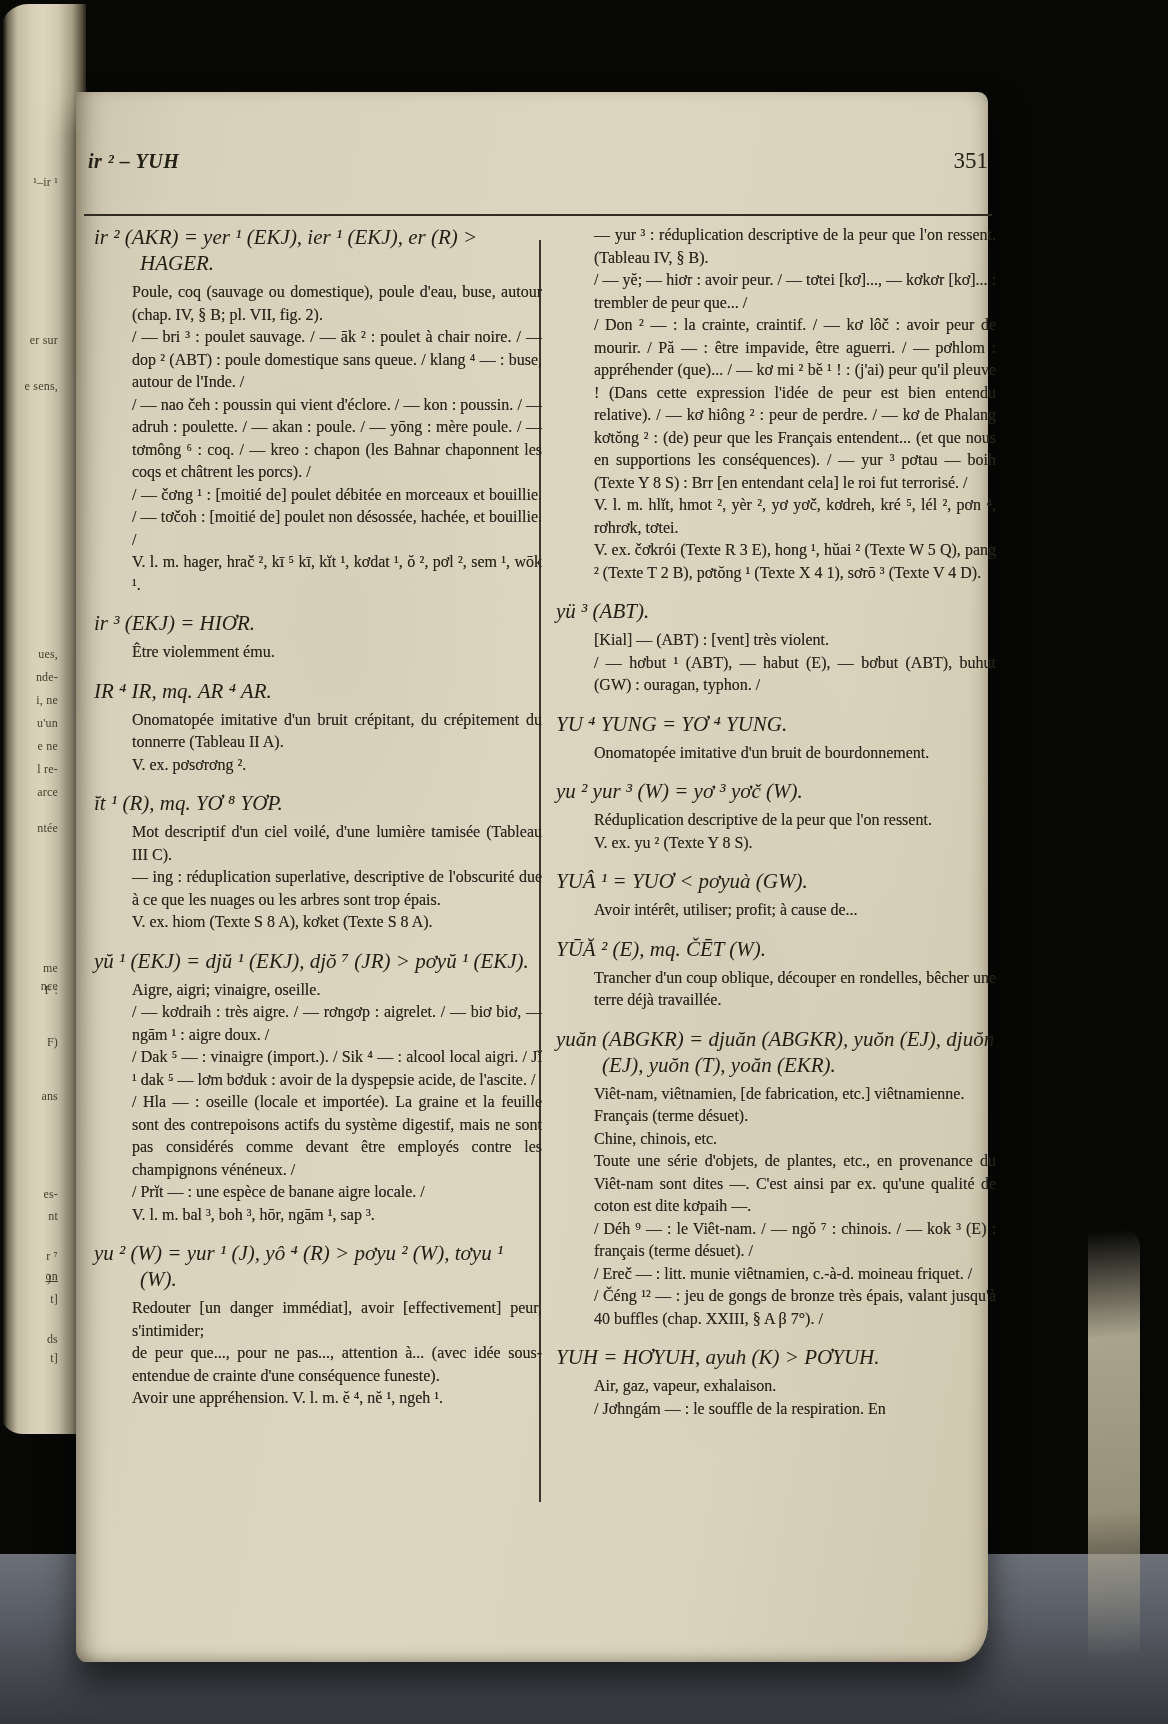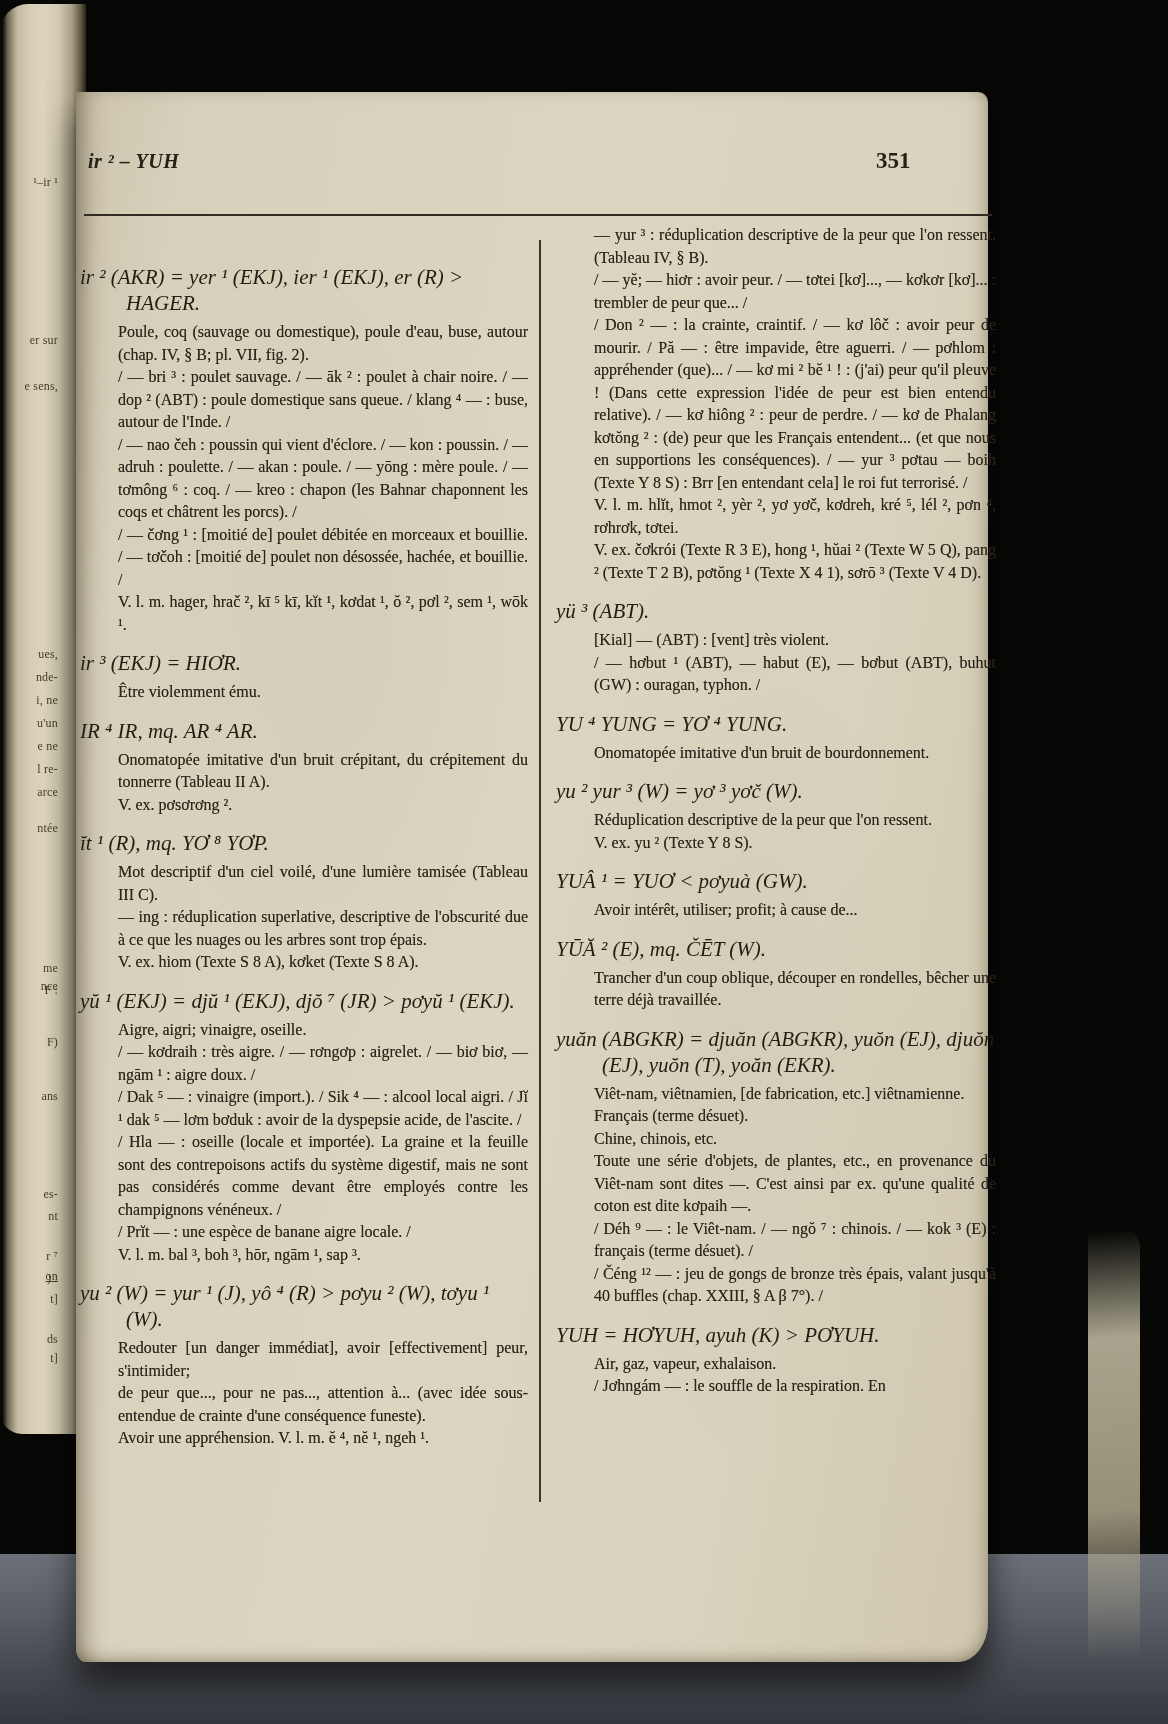--- a/index.html
+++ b/index.html
@@ -18,25 +18,25 @@
         background:
           radial-gradient(closest-side at 30% 35%,rgba(120,130,110,.05),rgba(0,0,0,0) 70%),
           radial-gradient(closest-side at 72% 60%,rgba(115,125,105,.05),rgba(0,0,0,0) 70%),
           linear-gradient(100deg,#cdc5ae 0%,#d7d0ba 10%,#dcd5bf 45%,#d9d2bc 75%,#cfc7ae 100%);
         border-radius:3px 10px 30px 10px / 3px 10px 40px 14px;
         box-shadow:inset 20px 0 26px -16px rgba(45,35,12,.55),inset -14px 0 20px -14px rgba(45,35,12,.35),
                    inset 0 -10px 18px -12px rgba(45,35,12,.4),0 22px 34px rgba(0,0,0,.6);
         color:#29251b;}
   .running-header{position:absolute;left:12px;top:58px;font-size:20px;font-weight:bold;font-style:italic;
         letter-spacing:.5px;color:#232016;}
-  .page-number{position:absolute;left:800px;top:56px;width:112px;font-size:23px;
-        font-weight:bold;color:#232016;}
+  .page-number{position:absolute;left:800px;top:56px;width:112px;text-align:right;font-size:23px;
+        font-weight:normal;color:#232016;}
   .header-rule{position:absolute;left:8px;top:122px;width:908px;height:0;border-top:2.5px solid #302c23;}
   .column{position:absolute;top:132px;}
-  .column-left{left:4px;width:448px;margin-top:40px;}
+  .column-left{left:18px;width:448px;}
   .column-right{left:480px;width:440px;}
   .column-divider{position:absolute;left:463px;top:148px;width:2px;height:1262px;background:#3a362b;}
   .entry{margin:0 0 14px 0;}
   .headword{font-size:21px;line-height:26px;font-style:italic;padding-left:46px;text-indent:-46px;
         margin-bottom:5px;color:#211e14;}
   .para{font-size:16px;line-height:22.5px;margin-left:38px;text-align:justify;
         text-shadow:0 0 .5px rgba(41,37,27,.55);}
 </style>
 </head>
 <body>
@@ -145,20 +145,21 @@
           <div class="headword">YŪĂ ² (E), mq. ČĒT (W).</div>
           <div class="para">Trancher d'un coup oblique, découper en rondelles, bêcher une terre déjà travaillée.</div>
         </div>
         <div class="entry">
           <div class="headword">yuăn (ABGKR) = djuăn (ABGKR), yuŏn (EJ), djuŏn (EJ), yuŏn (T), yoăn (EKR).</div>
           <div class="para">Viêt-nam, viêtnamien, [de fabrication, etc.] viêtnamienne.</div>
           <div class="para">Français (terme désuet).</div>
           <div class="para">Chine, chinois, etc.</div>
           <div class="para">Toute une série d'objets, de plantes, etc., en provenance du Viêt-nam sont dites —. C'est ainsi par ex. qu'une qualité de coton est dite kơpaih —.</div>
           <div class="para">/ Déh ⁹ — : le Viêt-nam. / — ngŏ ⁷ : chinois. / — kok ³ (E) : français (terme désuet). /</div>
+          <div class="para">/ Ereč — : litt. munie viêtnamien, c.-à-d. moineau friquet. /</div>
           <div class="para">/ Čéng ¹² — : jeu de gongs de bronze très épais, valant jusqu'à 40 buffles (chap. XXIII, § A β 7°). /</div>
         </div>
         <div class="entry">
           <div class="headword">YUH = HƠYUH, ayuh (K) &gt; PƠYUH.</div>
           <div class="para">Air, gaz, vapeur, exhalaison.</div>
           <div class="para">/ Jơhngám — : le souffle de la respiration. En</div>
         </div>
       </div>
   </div>
 </div>

